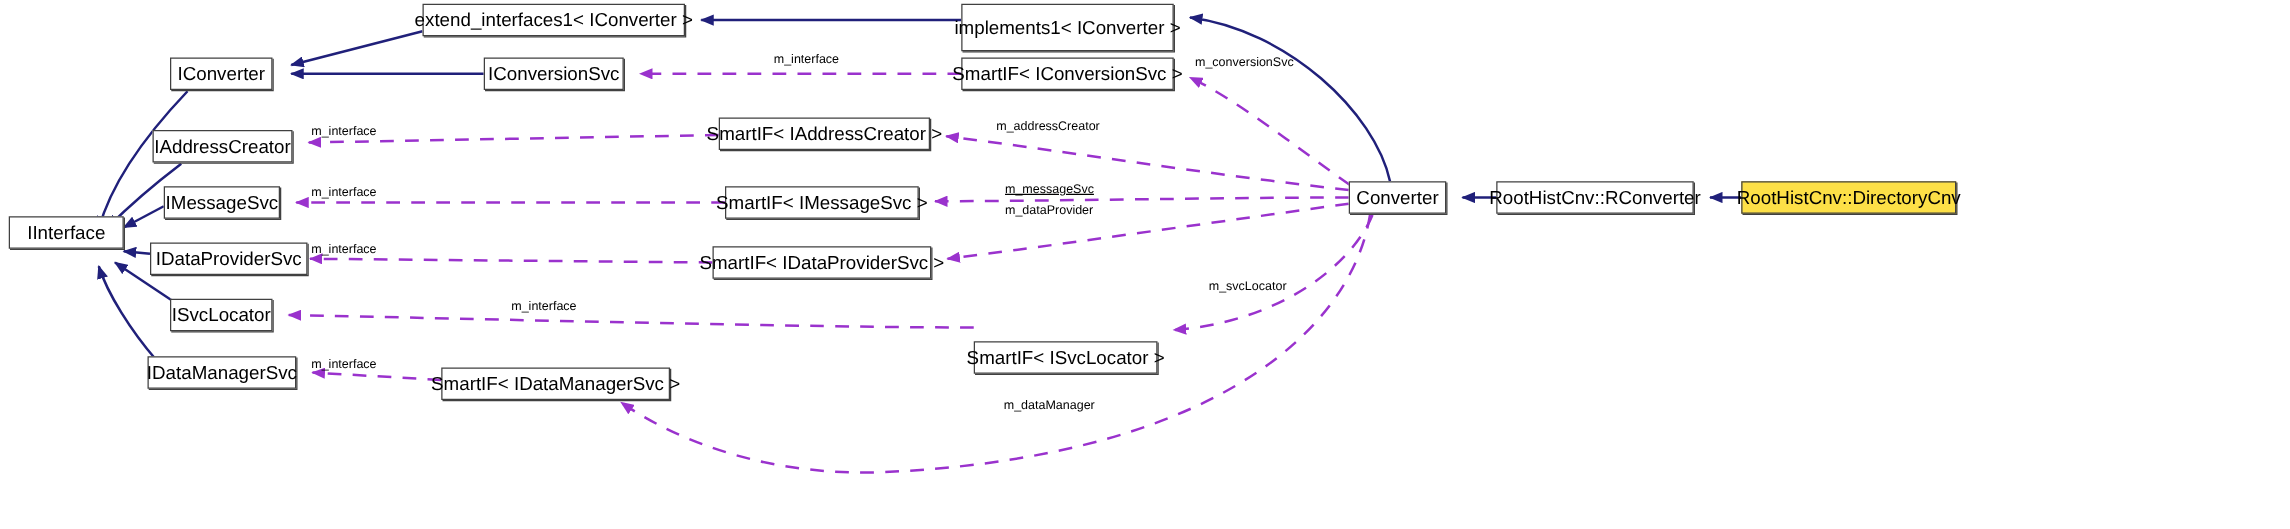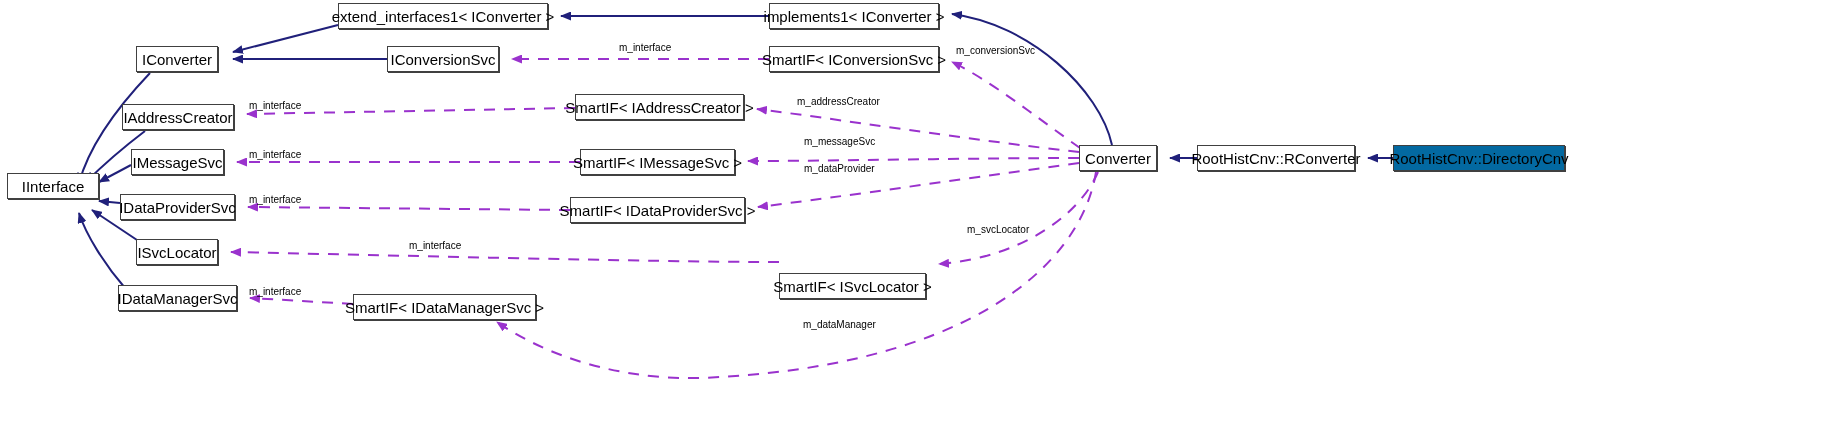--- a/index.html
+++ b/index.html
@@ -35,21 +35,21 @@
     font-size: 15px;
     line-height: 1;
     display: flex;
     align-items: center;
     justify-content: center;
     white-space: nowrap;
     padding: 0 20px;
     box-shadow: 1px 1px 0 0 #404040;
   }
   .node.current {
-    background: #0369a1;
+    background: #fde047;
   }
   .edge-label {
     position: absolute;
     font-size: 10px;
     color: #000000;
     white-space: nowrap;
     line-height: 1;
   }
 </style>
 </head>
@@ -128,21 +128,21 @@
       </div>
       <div class="node" style="left: 136px; top: 46px; width: 82px; height: 26px;">
         <span>IConverter</span>
       </div>
       <div class="node" style="left: 122px; top: 104px; width: 112px; height: 26px;">
         <span>IAddressCreator</span>
       </div>
       <div class="node" style="left: 131px; top: 149px; width: 93px; height: 26px;">
         <span>IMessageSvc</span>
       </div>
-      <div class="node" style="left: 120px; top: 194px; width: 115px; height: 26px;">
+      <div class="node" style="left: 120px; top: 194px; width: 126px; height: 26px;">
         <span>IDataProviderSvc</span>
       </div>
       <div class="node" style="left: 136px; top: 239px; width: 82px; height: 26px;">
         <span>ISvcLocator</span>
       </div>
       <div class="node" style="left: 118px; top: 285px; width: 119px; height: 26px;">
         <span>IDataManagerSvc</span>
       </div>
       <div class="node" style="left: 338px; top: 3px; width: 210px; height: 26px;">
         <span>extend_interfaces1&lt; IConverter &gt;</span>
@@ -155,21 +155,21 @@
       </div>
       <div class="node" style="left: 575px; top: 94px; width: 169px; height: 26px;">
         <span>SmartIF&lt; IAddressCreator &gt;</span>
       </div>
       <div class="node" style="left: 580px; top: 149px; width: 155px; height: 26px;">
         <span>SmartIF&lt; IMessageSvc &gt;</span>
       </div>
       <div class="node" style="left: 570px; top: 197px; width: 175px; height: 26px;">
         <span>SmartIF&lt; IDataProviderSvc &gt;</span>
       </div>
-      <div class="node" style="left: 769px; top: 3px; width: 170px; height: 26px;">
+      <div class="node" style="left: 769px; top: 3px; width: 170px; height: 38px;">
         <span>implements1&lt; IConverter &gt;</span>
       </div>
       <div class="node" style="left: 769px; top: 46px; width: 170px; height: 26px;">
         <span>SmartIF&lt; IConversionSvc &gt;</span>
       </div>
       <div class="node" style="left: 779px; top: 251px; width: 147px; height: 26px; margin-top: 22px;">
         <span>SmartIF&lt; ISvcLocator &gt;</span>
       </div>
       <div class="node" style="left: 1079px; top: 145px; width: 78px; height: 26px;">
         <span>Converter</span>
@@ -180,21 +180,21 @@
       <div class="node current" style="left: 1393px; top: 145px; width: 172px; height: 26px;">
         <span>RootHistCnv::DirectoryCnv</span>
       </div>
     </div>
   <div id="labels">
       <div class="edge-label" style="left: 619px; top: 43px;">m_interface</div>
       <div class="edge-label" style="left: 956px; top: 46px;">m_conversionSvc</div>
       <div class="edge-label" style="left: 249px; top: 101px;">m_interface</div>
       <div class="edge-label" style="left: 797px; top: 97px;">m_addressCreator</div>
       <div class="edge-label" style="left: 249px; top: 150px;">m_interface</div>
-      <div class="edge-label" style="left: 804px; top: 137px;">m_messageSvc</div>
+      <div class="edge-label" style="left: 804px; top: 147px; text-decoration: underline;">m_messageSvc</div>
       <div class="edge-label" style="left: 804px; top: 164px;">m_dataProvider</div>
       <div class="edge-label" style="left: 249px; top: 195px;">m_interface</div>
       <div class="edge-label" style="left: 409px; top: 241px;">m_interface</div>
       <div class="edge-label" style="left: 967px; top: 225px;">m_svcLocator</div>
       <div class="edge-label" style="left: 249px; top: 287px;">m_interface</div>
       <div class="edge-label" style="left: 803px; top: 320px;">m_dataManager</div>
     </div>
 
 </div>
 

